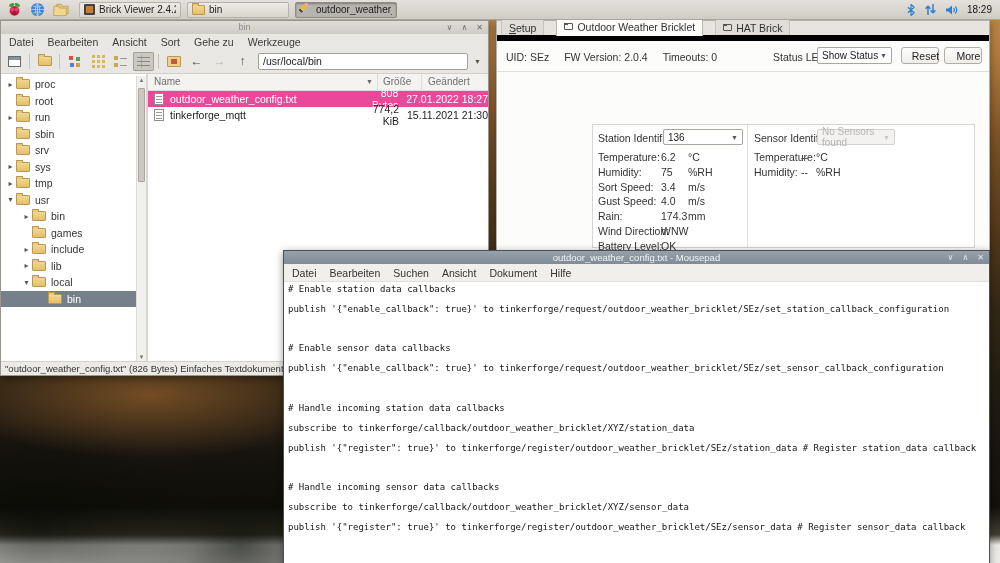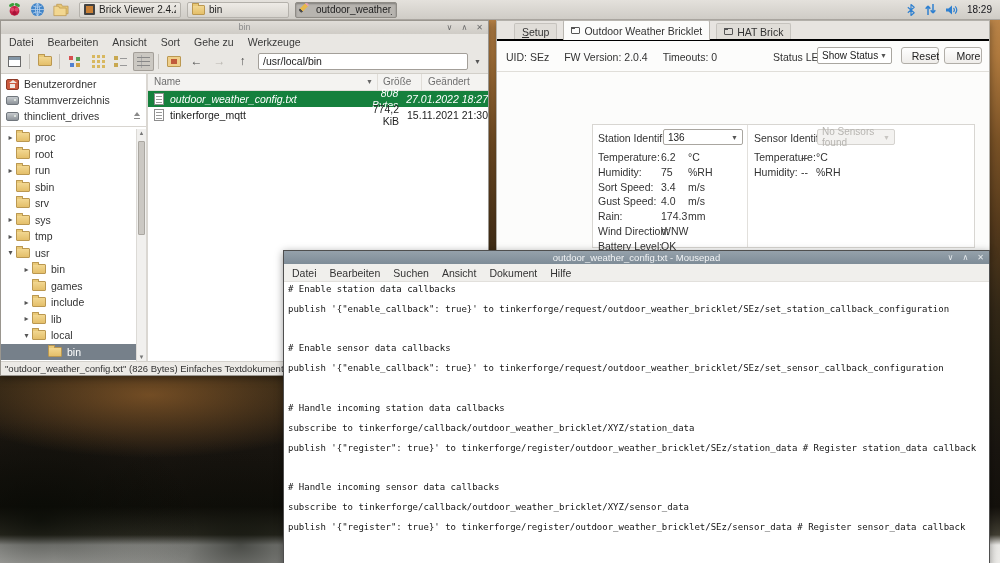--- a/index.html
+++ b/index.html
@@ -94,32 +94,32 @@
   .tree-scroll{position:absolute;right:0;top:2px;bottom:0;width:10px;background:#f1f0ee;border-left:1px solid #dcdad6;box-sizing:border-box;}
   .tree-scroll .arr{position:absolute;left:0;right:0;text-align:center;font-size:6px;color:#777;}
   .tree-thumb{position:absolute;top:12px;left:1px;right:1px;height:92px;background:#cbc8c3;border:1px solid #aaa7a1;border-radius:1px;}
   .fm-list{flex:1;display:flex;flex-direction:column;background:#fff;overflow:hidden;}
   .list-header{height:16px;display:flex;background:#f4f3f1;border-bottom:1px solid #e0ddd8;font-size:10px;color:#6e6e6e;flex:none;}
   .col-name{width:230px;position:relative;padding-left:6px;border-right:1px solid #e0ddd8;line-height:16px;box-sizing:border-box;}
   .sort-arrow{position:absolute;right:4px;top:0;font-size:7px;color:#666;}
   .col-size{width:44px;border-right:1px solid #e0ddd8;padding-left:5px;line-height:16px;box-sizing:border-box;}
   .col-date{flex:1;padding-left:6px;line-height:16px;}
   .file-row{height:16px;display:flex;align-items:center;font-size:10.5px;color:#222;flex:none;}
-  .file-row.selected{background:#15803d;color:#fff;font-style:italic;}
+  .file-row.selected{background:#ec4899;color:#fff;}
   .f-icon{width:10px;height:12px;margin:0 6px 0 6px;background:#fff;border:1px solid #8d8d8d;position:relative;flex:none;box-sizing:border-box;}
   .f-icon::before{content:"";position:absolute;left:1px;right:1px;top:2px;height:7px;
     background:repeating-linear-gradient(#9a9a9a 0 1px,transparent 1px 3px);}
   .f-name{width:206px;overflow:hidden;white-space:nowrap;}
   .f-size{width:42px;text-align:right;flex:none;}
   .f-date{padding-left:8px;white-space:nowrap;}
   .fm-status{height:13px;background:#eceae6;border-top:1px solid #d4d1cb;font-size:9.5px;color:#333;line-height:13px;padding-left:4px;flex:none;overflow:hidden;white-space:nowrap;}
 
   
   #bv{left:496px;top:20px;width:494px;height:232px;background:#fcfcfb;border:1px solid #b3b0aa;z-index:20;}
-  .bv-tabs{display:flex;align-items:flex-end;background:#e7e4e0;border-bottom:2px solid #000000;height:20px;padding-left:17px;gap:6px;box-sizing:border-box;}
+  .bv-tabs{display:flex;align-items:flex-end;background:#e7e4e0;border-bottom:6px solid #000000;height:20px;padding-left:4px;gap:12px;box-sizing:border-box;}
   .bv-tab{height:16px;padding:0 7px;display:flex;align-items:center;gap:4px;font-size:10.5px;color:#333;
     background:#e0ddd8;border:1px solid #c6c3be;border-bottom:none;border-radius:2px 2px 0 0;box-sizing:border-box;white-space:nowrap;}
   .bv-tab.active{height:20px;background:#fcfcfb;margin-bottom:-1px;border-color:#b9b6b0;}
   .tab-glyph{width:9px;height:7px;border:1px solid #555;border-radius:1px;position:relative;flex:none;box-sizing:border-box;}
   .tab-glyph::before{content:"";position:absolute;left:-1px;top:-1px;width:4px;height:2px;background:#555;}
   .bv-content{position:absolute;left:0;top:20px;right:0;bottom:0;background:#fcfcfb;font-size:10.5px;color:#333;}
   .bv-info{position:absolute;left:9px;top:10px;display:flex;gap:15px;}
   .bv-info b{font-weight:normal;}
   .bv-led-label{position:absolute;left:276px;top:10px;}
   .dd{background:#fff;border:1px solid #a9a6a0;border-radius:2px;font-size:10px;color:#222;
@@ -213,38 +213,20 @@
     <div class="tb">
         <span class="tb-arrow">↑</span>
       </div>
     <div class="pathbar">/usr/local/bin</div>
     <div class="path-drop">
         <span>▼</span>
       </div>
   </div>
   <div class="fm-body">
     <div class="fm-sidebar">
-      <div class="fm-places" id="fm-places">
-
-      <div class="place">
-            <span class="pl-icon pi-home"></span>
-            <span class="pl-label">Benutzerordner</span>
-
-          </div>
-          <div class="place">
-            <span class="pl-icon pi-drive"></span>
-            <span class="pl-label">Stammverzeichnis</span>
-
-          </div>
-          <div class="place">
-            <span class="pl-icon pi-drive"></span>
-            <span class="pl-label">thinclient_drives</span>
-            <span class="pl-eject" style="display: block;"></span>
-          </div>
-        </div>
       <div class="fm-tree">
         <div id="fm-tree">
 
         <div class="tree-item" style="padding-left: 4px;">
               <span class="tree-arrow">▸</span>
               <span class="mini-folder"></span>
               <span class="tree-label">proc</span>
             </div>
             <div class="tree-item" style="padding-left: 4px;">
               <span class="tree-arrow"></span>

